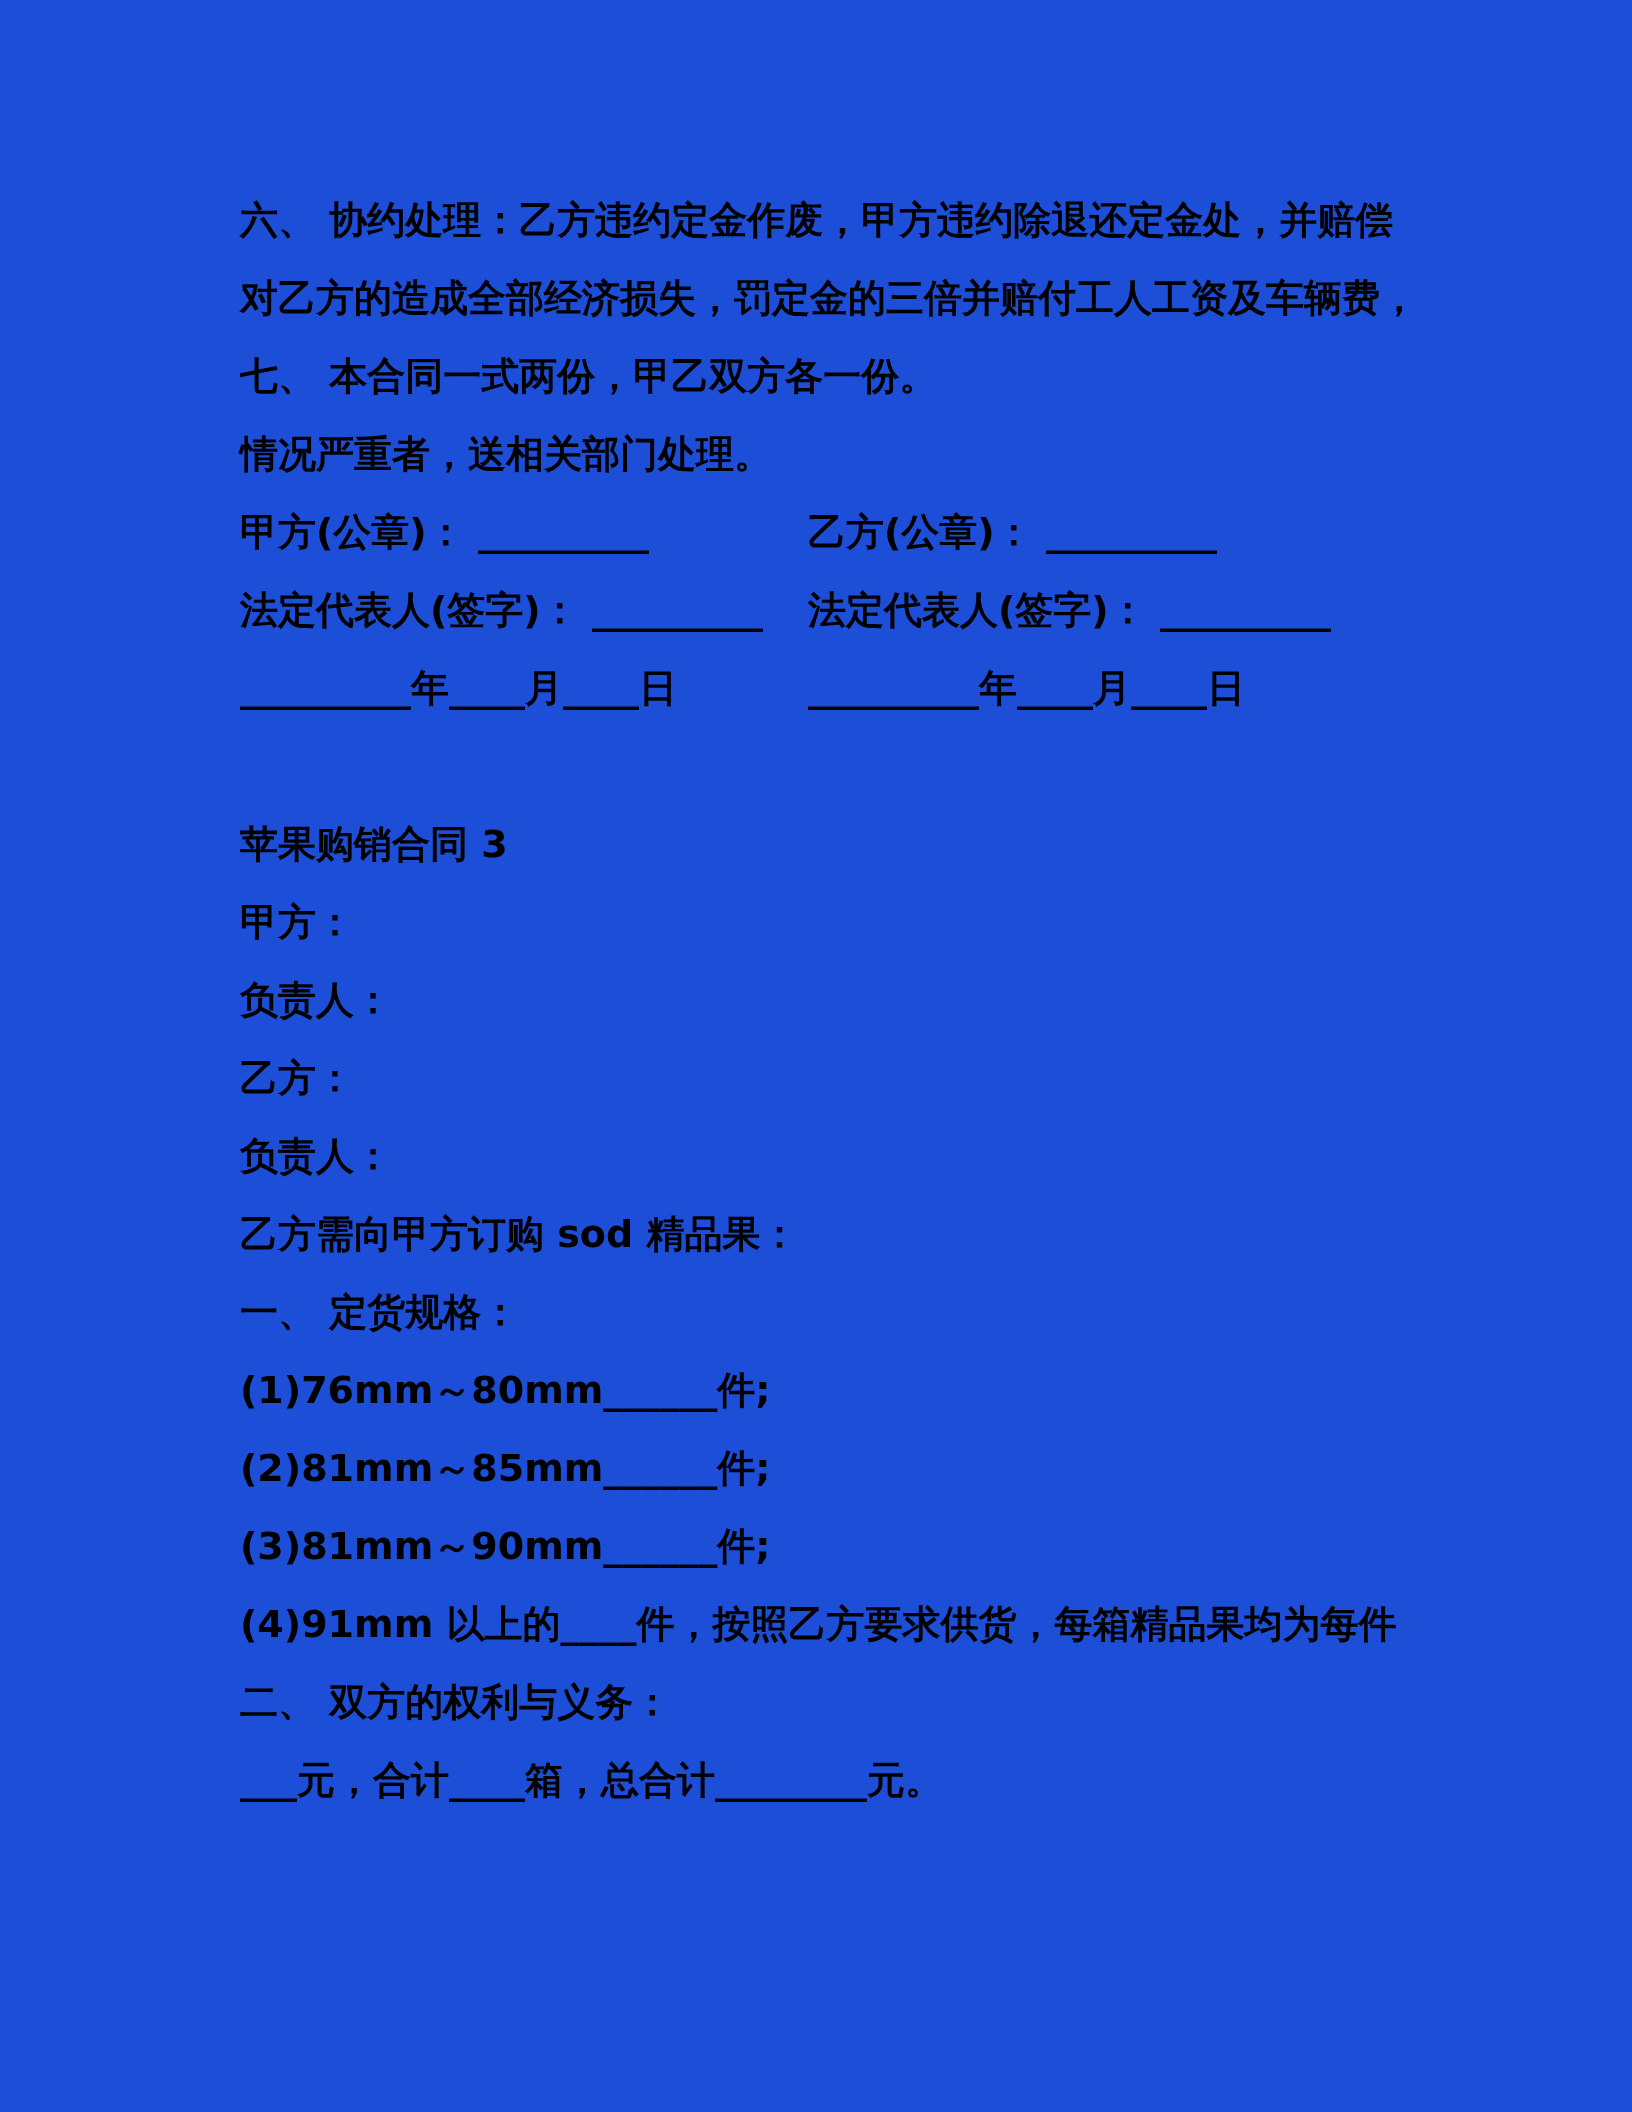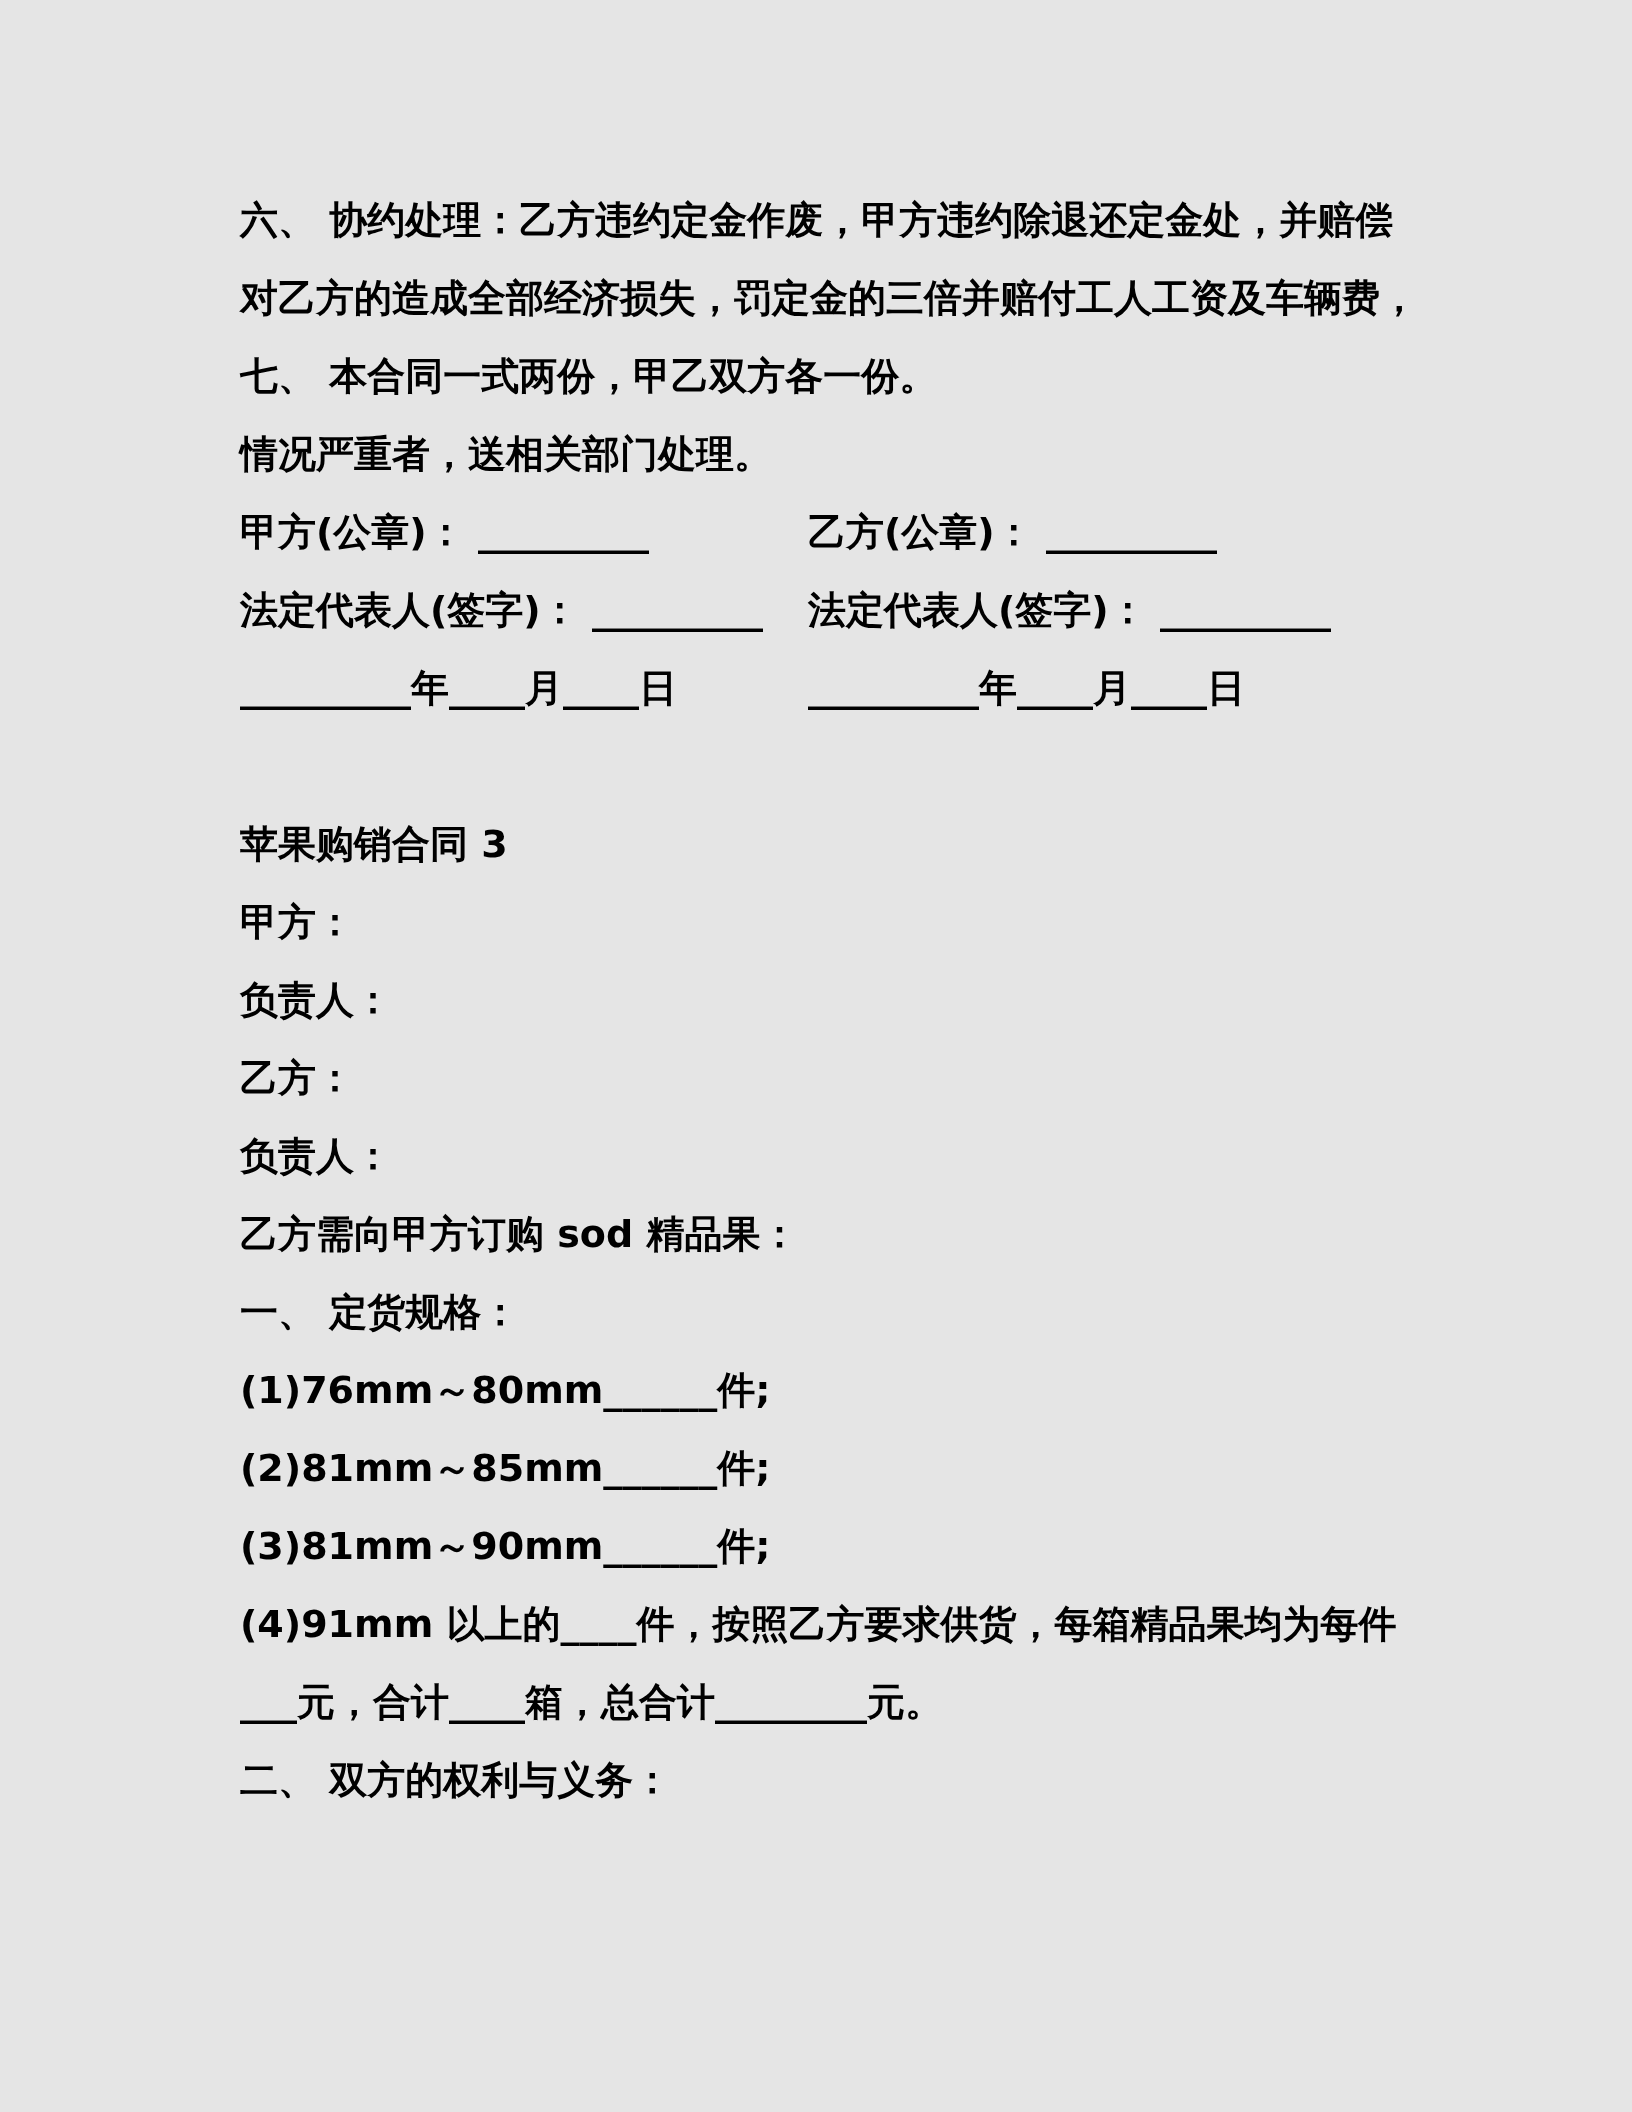--- a/index.html
+++ b/index.html
@@ -4,21 +4,21 @@
 <style>
   html, body {
     margin: 0;
     padding: 0;
     background: #ffffff;
   }
   .page {
     position: relative;
     width: 1632px;
     height: 2112px;
-    background: #e5e5e5;
+    background: #1d4ed8;
     overflow: hidden;
   }
   .doc {
     position: absolute;
     left: 240px;
     top: 181px;
     width: 1155px;
     color: #000000;
     font-family: "DejaVu Sans", "Liberation Sans", sans-serif;
     font-size: 38px;
@@ -77,17 +77,17 @@
     <p class="row">甲方：</p>
     <p class="row">负责人：</p>
     <p class="row">乙方：</p>
     <p class="row">负责人：</p>
     <p class="row">乙方需向甲方订购 sod 精品果：</p>
     <p class="row">一、 定货规格：</p>
     <p class="row">(1)76mm～80mm______件;</p>
     <p class="row">(2)81mm～85mm______件;</p>
     <p class="row">(3)81mm～90mm______件;</p>
     <p class="row">(4)91mm 以上的____件，按照乙方要求供货，每箱精品果均为每件</p>
+    <p class="row">二、 双方的权利与义务：</p>
     <p class="row">___元，合计____箱，总合计________元。</p>
-    <p class="row">二、 双方的权利与义务：</p>
 
   </div>
 </div>
 
 </body></html>

